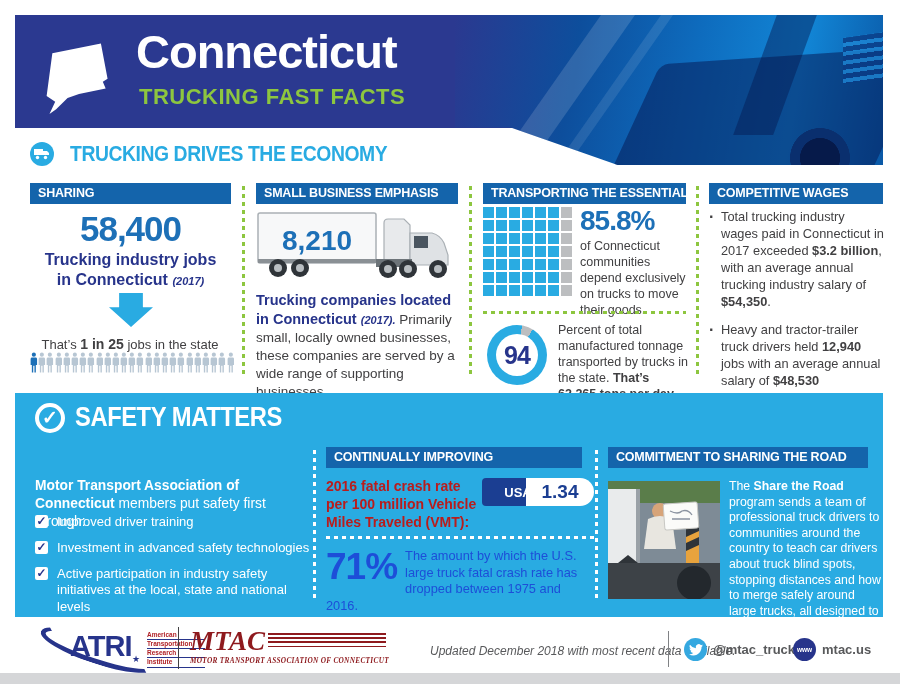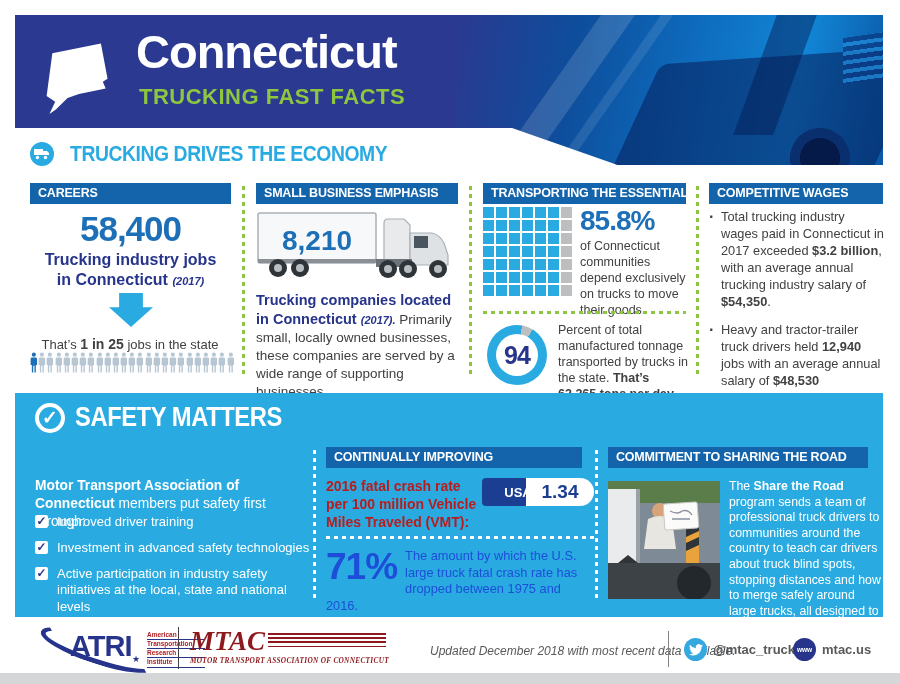--- a/index.html
+++ b/index.html
@@ -127,21 +127,21 @@
       <svg width="16" height="12" viewBox="0 0 16 12">
           <rect x="0" y="1" width="9" height="6" fill="#fff"></rect>
           <path d="M9 3h4l2 2v2H9z" fill="#fff"></path>
           <circle cx="3.5" cy="9.5" r="1.7" fill="#fff"></circle>
           <circle cx="11.5" cy="9.5" r="1.7" fill="#fff"></circle>
         </svg>
     </div>
     <div class="eco-title">TRUCKING DRIVES THE ECONOMY</div>
   </div>
 
-  <div class="col-bar" style="left:30px; top:183px; width:201px;">CAREERS</div>
+  <div class="col-bar" style="left:30px; top:183px; width:201px;">SHARING</div>
   <div class="col-bar" style="left:256px; top:183px; width:202px;">SMALL BUSINESS EMPHASIS</div>
   <div class="col-bar" style="left:483px; top:183px; width:203px;">TRANSPORTING THE ESSENTIALS</div>
   <div class="col-bar" style="left:709px; top:183px; width:174px;">COMPETITIVE WAGES</div>
 
   <div class="vdot-green" style="left:242px; top:186px; height:192px;"></div>
   <div class="vdot-green" style="left:469px; top:186px; height:192px;"></div>
   <div class="vdot-green" style="left:696px; top:186px; height:192px;"></div>
 
   <div class="careers-num">58,400</div>
   <div class="careers-label">

